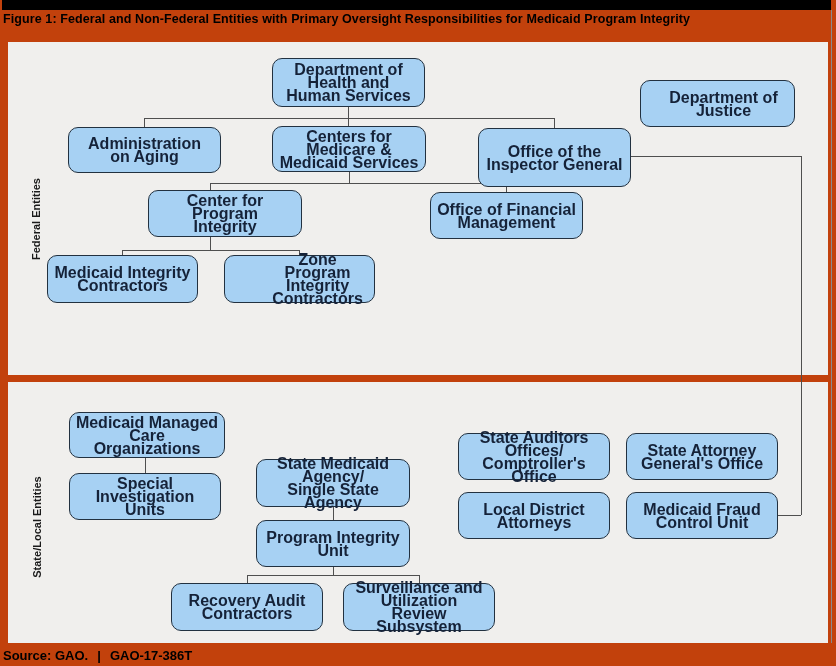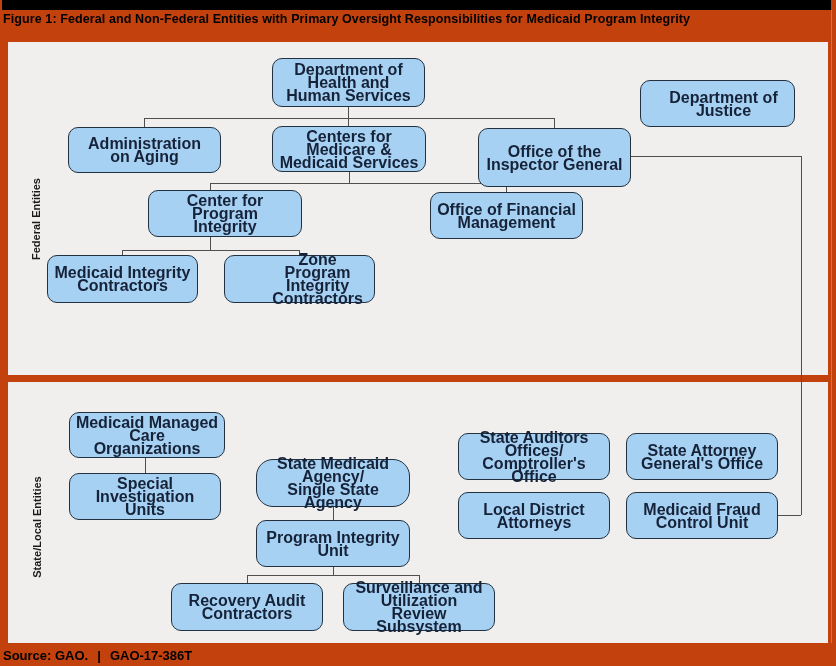--- a/index.html
+++ b/index.html
@@ -92,21 +92,21 @@
 Management</div>
   <div class="box" style="left:47px;top:255px;width:151px;height:48px;">Medicaid Integrity
 Contractors</div>
   <div class="box" style="left:224px;top:255px;width:151px;height:48px;padding-left:40px;">Zone Program Integrity
 Contractors</div>
 
   <div class="box" style="left:69px;top:412px;width:156px;height:46px;">Medicaid Managed Care
 Organizations</div>
   <div class="box" style="left:69px;top:473px;width:152px;height:47px;">Special Investigation
 Units</div>
-  <div class="box" style="left:256px;top:459px;width:154px;height:48px;border-radius:17px;">State Medicaid Agency/
+  <div class="box" style="left:256px;top:459px;width:154px;height:48px;">State Medicaid Agency/
 Single State Agency</div>
   <div class="box" style="left:256px;top:520px;width:154px;height:47px;">Program Integrity
 Unit</div>
   <div class="box" style="left:171px;top:583px;width:152px;height:48px;">Recovery Audit
 Contractors</div>
   <div class="box" style="left:343px;top:583px;width:152px;height:48px;">Surveillance and Utilization
 Review Subsystem</div>
   <div class="box" style="left:458px;top:433px;width:152px;height:47px;">State Auditors Offices/
 Comptroller's Office</div>
   <div class="box" style="left:626px;top:433px;width:152px;height:47px;">State Attorney

